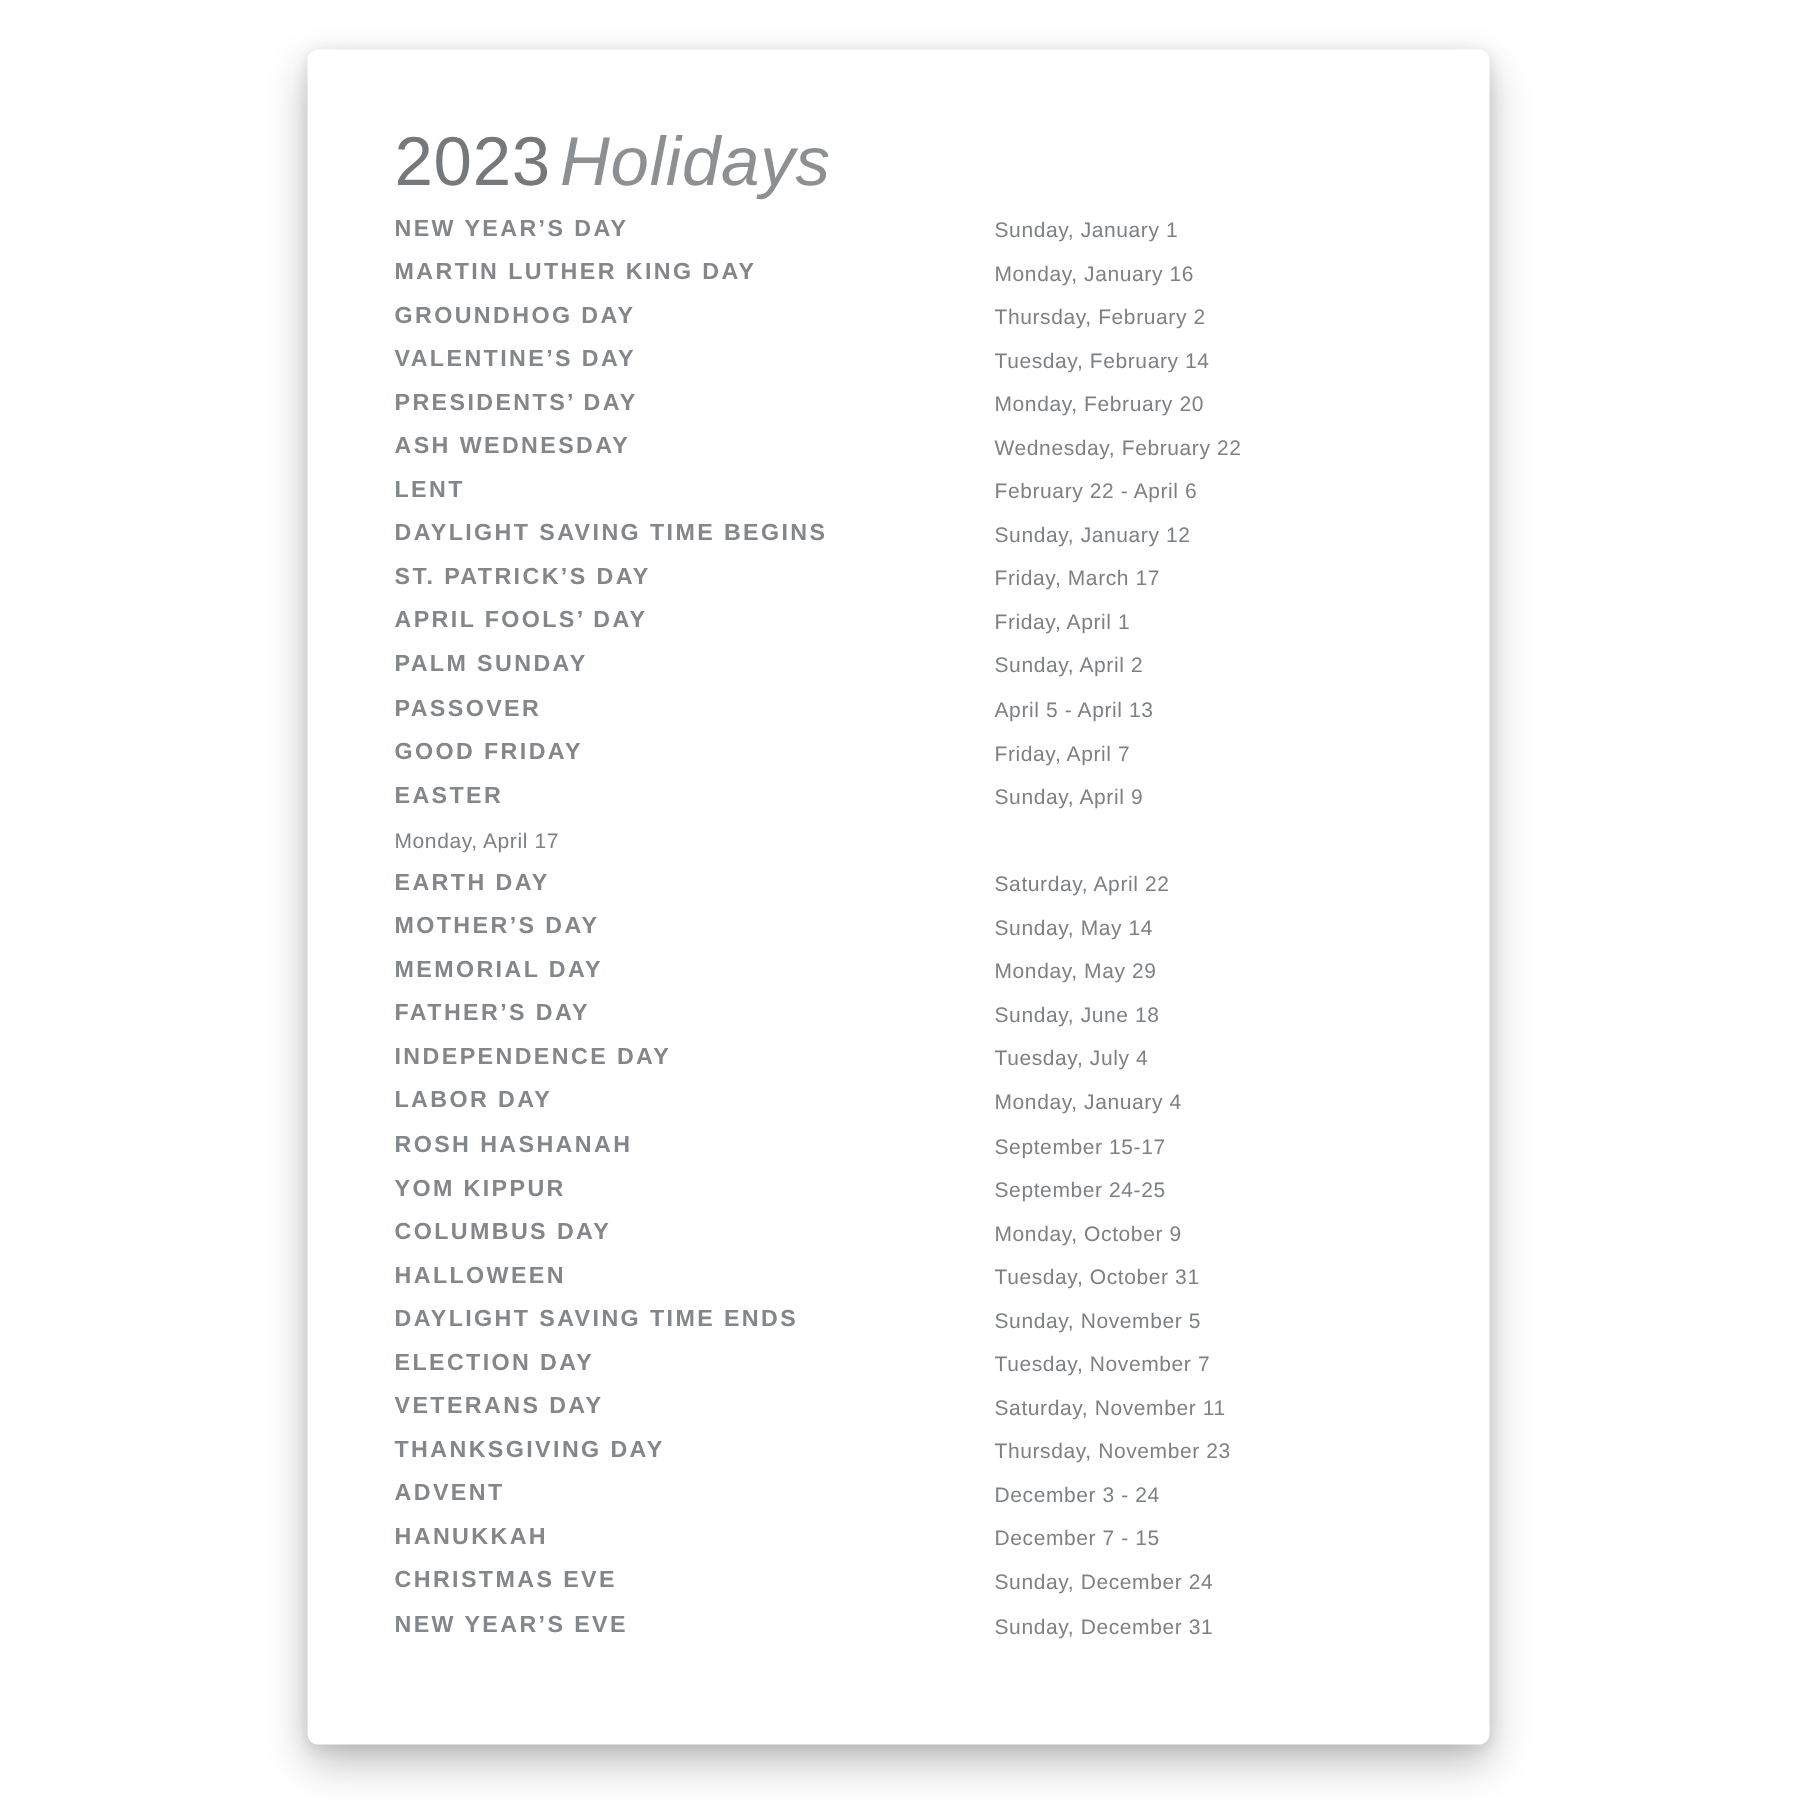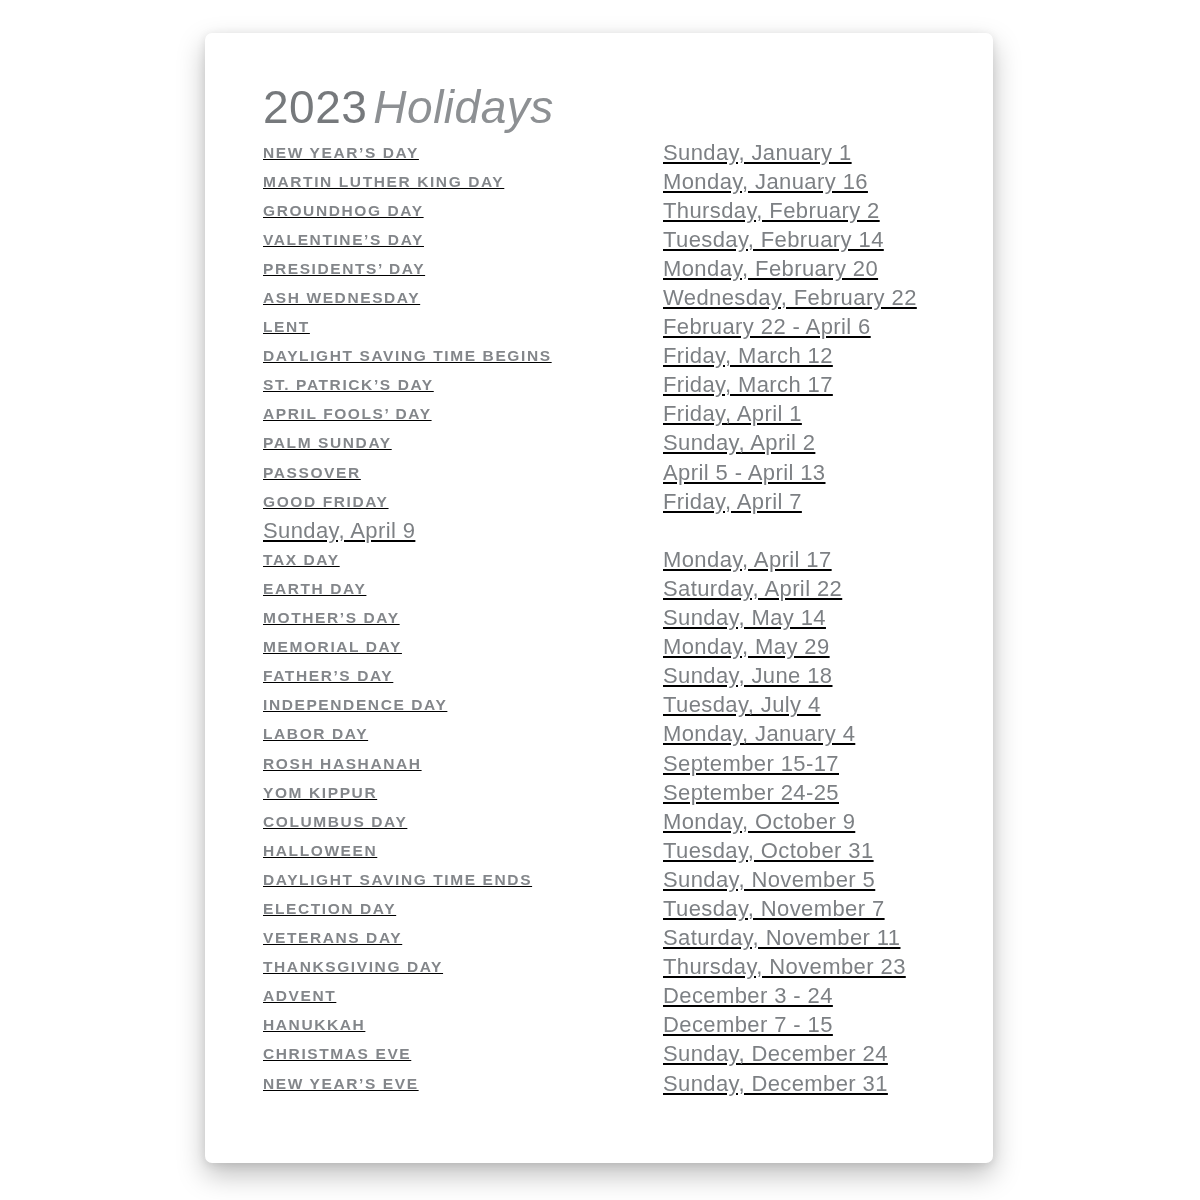--- a/index.html
+++ b/index.html
@@ -41,39 +41,38 @@
     font-style: normal;
   }
   .title .word {
     color: var(--title-word, #8d9093);
     font-style: italic;
     font-weight: 300;
     margin-left: 6px;
   }
   .list {
     margin: 7px 12px 0 58px;
-    text-decoration: underline;
   }
   .row {
     display: flex;
     align-items: center;
     height: 29.1px;
   }
   .name {
     width: 400px;
     flex: 0 0 400px;
     color: var(--name-text, #83868a);
     font-size: 15.5px;
     font-weight: 700;
     letter-spacing: 1.6px;
     white-space: nowrap;
   }
   .date {
     color: var(--date-text, #7d8084);
-    font-size: 22px;
+    font-size: 14px;
     font-weight: 400;
     letter-spacing: 0.4px;
     white-space: nowrap;
   }
 </style>
 </head>
 <body>
 
 <div class="page">
   <div class="card">
@@ -109,21 +108,21 @@
     <div class="date">Wednesday, February 22</div>
   </div>
 
   <div class="row">
     <div class="name">LENT</div>
     <div class="date">February 22 - April 6</div>
   </div>
 
   <div class="row">
     <div class="name">DAYLIGHT SAVING TIME BEGINS</div>
-    <div class="date">Friday, March 12</div>
+    <div class="date">Sunday, January 12</div>
   </div>
 
   <div class="row">
     <div class="name">ST. PATRICK’S DAY</div>
     <div class="date">Friday, March 17</div>
   </div>
 
   <div class="row">
     <div class="name">APRIL FOOLS’ DAY</div>
     <div class="date">Friday, April 1</div>
@@ -138,25 +137,25 @@
     <div class="name">PASSOVER</div>
     <div class="date">April 5 - April 13</div>
   </div>
 
   <div class="row">
     <div class="name">GOOD FRIDAY</div>
     <div class="date">Friday, April 7</div>
   </div>
 
   <div class="row">
+    <div class="name">EASTER</div>
     <div class="date">Sunday, April 9</div>
   </div>
 
   <div class="row">
-    <div class="name">TAX DAY</div>
     <div class="date">Monday, April 17</div>
   </div>
 
   <div class="row">
     <div class="name">EARTH DAY</div>
     <div class="date">Saturday, April 22</div>
   </div>
 
   <div class="row">
     <div class="name">MOTHER’S DAY</div>

